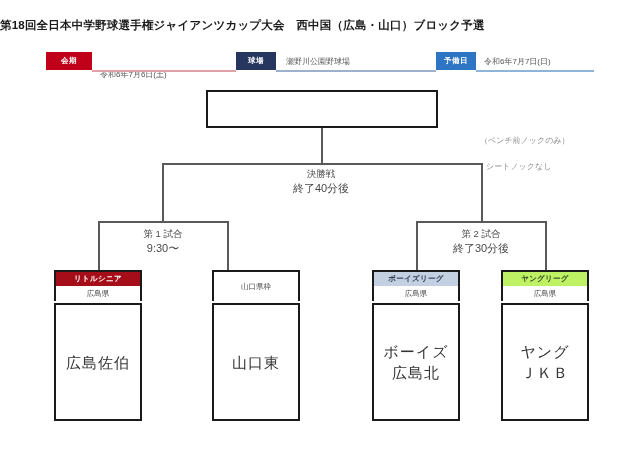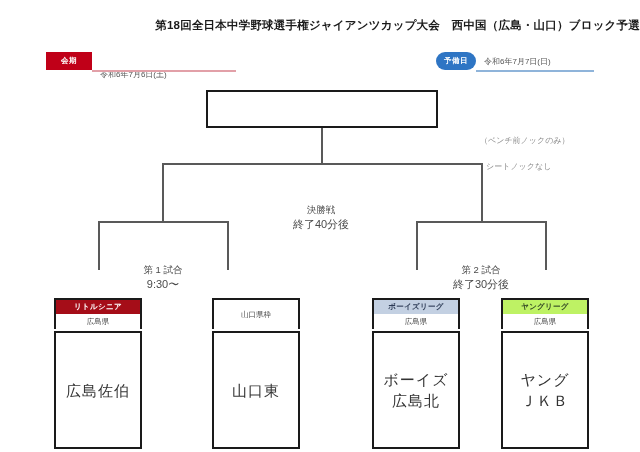--- a/index.html
+++ b/index.html
@@ -10,65 +10,65 @@
     font-family:"Liberation Sans","DejaVu Sans",sans-serif;
     color:#333333;
     overflow:hidden;
     position:relative;
   }
   #sheet{position:absolute;left:0;top:0;width:640px;height:452px;}
 
   
   .title{
     position:absolute;left:0;top:18px;width:640px;
-    text-align:right;
+    text-align:left;
     font-size:11.5px;font-weight:bold;color:#1a1a1a;
     letter-spacing:.2px;white-space:nowrap;
   }
 
   
   .infobar{position:absolute;left:46px;top:52px;width:548px;height:22px;}
   .infoseg{position:absolute;top:0;height:18px;}
   .chip{
     position:absolute;left:0;top:0;height:18px;
     color:#ffffff;font-size:7.5px;font-weight:bold;
     display:flex;align-items:center;justify-content:center;
     letter-spacing:.5px;
   }
   .chip.red{background:#c00018;width:46px;}
   .chip.navy{background:#27365e;width:40px;}
-  .chip.blue{background:#2e75c4;width:40px;border-radius:9px;}
+  .chip.blue{background:#2e75c4;width:40px;}
   .infoval{
     position:absolute;top:0;height:18px;
     display:flex;align-items:center;
     font-size:8px;color:#555555;white-space:nowrap;
   }
   .rule{position:absolute;height:1.5px;}
 
   
   .ln{position:absolute;background:#595959;}
   .lnv{width:1.5px;}
   .lnh{height:1.5px;}
 
   
   .champbox{
     position:absolute;left:206px;top:90px;width:232px;height:38px;
     border:2.5px solid #1a1a1a;background:#ffffff;box-sizing:border-box;
   }
 
   
   .cap{position:absolute;text-align:center;color:#4a4a4a;white-space:nowrap;}
-  .cap .l1{font-size:9.5px;line-height:15px;margin-top:36px;}
+  .cap .l1{font-size:9.5px;line-height:15px;}
   .cap .l2{font-size:11px;line-height:15px;}
 
   
   .note{position:absolute;color:#8a8a8a;font-size:8px;white-space:nowrap;}
 
   
-  .team{position:absolute;width:88px;margin-top:28px;}
+  .team{position:absolute;width:88px;}
   .thead{
     width:88px;box-sizing:border-box;
     border:2px solid #1a1a1a;border-bottom:none;
   }
   .tbadge{
     height:14px;display:flex;align-items:center;justify-content:center;
     font-size:7.5px;font-weight:bold;letter-spacing:.3px;white-space:nowrap;
   }
   .tbadge.red{background:#a50d18;color:#ffffff;}
   .tbadge.bluegrey{background:#c3d0e2;color:#2c3a55;}
@@ -98,20 +98,25 @@
   <div class="title">第18回全日本中学野球選手権ジャイアンツカップ大会　西中国（広島・山口）ブロック予選</div>
 
   <div class="infobar">
 
     <div class="infoseg" style="left:0;width:227px;">
       <div class="chip red">会期</div>
       <div class="infoval" style="left:54px;margin-top:13px;">令和6年7月6日(土)</div>
       <div class="rule" style="left:46px;top:18px;width:144px;background:#e2a0a8;"></div>
     </div>
 
+    <div class="infoseg" style="left:190px;width:200px;">
+      <div class="chip navy">球場</div>
+      <div class="infoval" style="left:50px;">瀬野川公園野球場</div>
+      <div class="rule" style="left:40px;top:18px;width:160px;background:#9fb0cc;"></div>
+    </div>
 
     <div class="infoseg" style="left:390px;width:158px;">
       <div class="chip blue">予備日</div>
       <div class="infoval" style="left:48px;">令和6年7月7日(日)</div>
       <div class="rule" style="left:40px;top:18px;width:118px;background:#8fb4da;"></div>
     </div>
 
   </div>
 
   <div class="champbox"></div>

